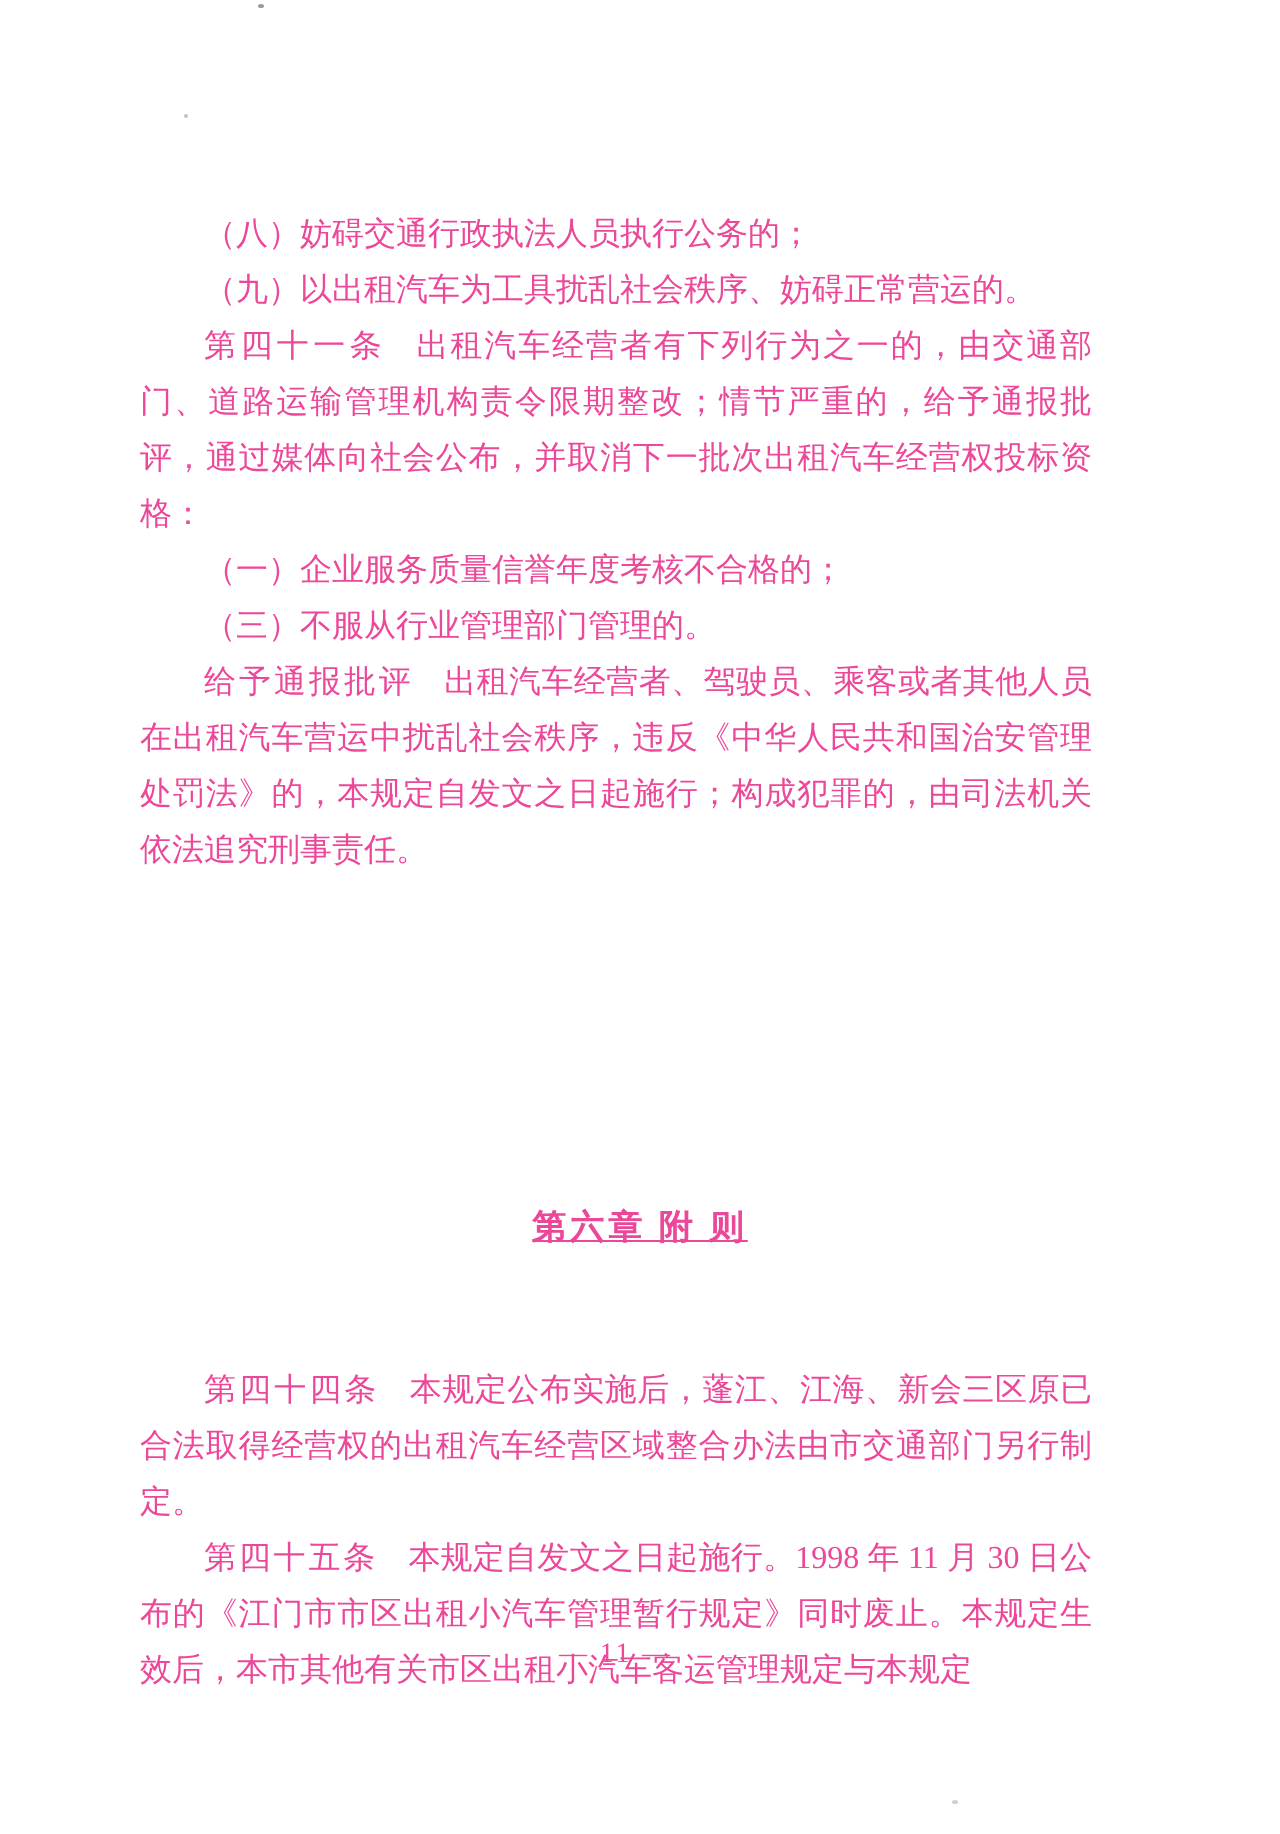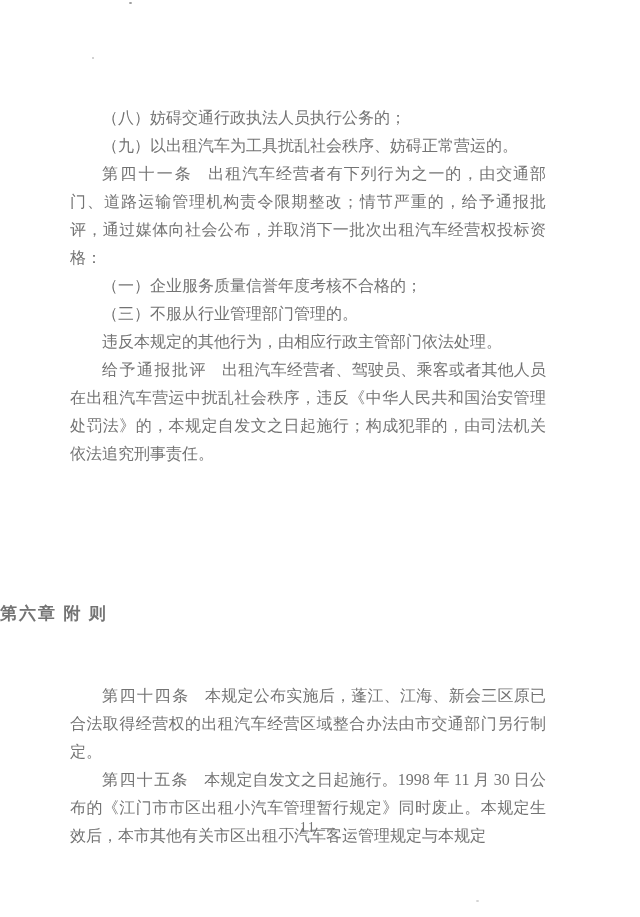--- a/index.html
+++ b/index.html
@@ -7,21 +7,21 @@
     padding: 0;
     background: #ffffff;
   }
   .page {
     position: relative;
     width: 640px;
     height: 917px;
     background: #ffffff;
     overflow: hidden;
     font-family: "Liberation Serif", "DejaVu Serif", serif;
-    color: #737373;
+    color: #ec4899;
   }
   .body-block {
     position: absolute;
     left: 70px;
     width: 476px;
     font-size: 16px;
     line-height: 28px;
     text-align: justify;
   }
   .body-top { top: 104px; }
@@ -34,24 +34,26 @@
   .lead {
     font-weight: normal;
     margin-right: 0.95em;
     letter-spacing: 0.08em;
   }
   .chapter-heading {
     position: absolute;
     top: 603px;
     left: 0;
     width: 640px;
+    text-align: center;
     font-size: 17px;
     line-height: 22px;
     font-weight: bold;
     letter-spacing: 0.12em;
+    text-decoration: underline;
   }
   .page-footer {
     position: absolute;
     top: 818px;
     left: 0;
     width: 640px;
     text-align: center;
     font-size: 14px;
     line-height: 20px;
     letter-spacing: 0.1em;
@@ -74,21 +76,20 @@
   <span class="speck speck-1"></span>
   <span class="speck speck-2"></span>
   <span class="speck speck-3"></span>
 
   <div class="body-block body-top">
     <p><span>（八）妨碍交通行政执法人员执行公务的；</span></p>
     <p><span>（九）以出租汽车为工具扰乱社会秩序、妨碍正常营运的。</span></p>
     <p><span class="lead">第四十一条</span><span>出租汽车经营者有下列行为之一的，由交通部门、道路运输管理机构责令限期整改；情节严重的，给予通报批评，通过媒体向社会公布，并取消下一批次出租汽车经营权投标资格：</span></p>
     <p><span>（一）企业服务质量信誉年度考核不合格的；</span></p>
     <p><span>（三）不服从行业管理部门管理的。</span></p>
-    <p><span>违反本规定的其他行为，由相应行政主管部门依法处理。</span></p>
     <p><span class="lead">给予通报批评</span><span>出租汽车经营者、驾驶员、乘客或者其他人员在出租汽车营运中扰乱社会秩序，违反《中华人民共和国治安管理处罚法》的，本规定自发文之日起施行；构成犯罪的，由司法机关依法追究刑事责任。</span></p>
   </div>
 
   <div class="chapter-heading">第六章 附 则</div>
 
   <div class="body-block body-bottom">
     <p><span class="lead">第四十四条</span><span>本规定公布实施后，蓬江、江海、新会三区原已合法取得经营权的出租汽车经营区域整合办法由市交通部门另行制定。</span></p>
     <p><span class="lead">第四十五条</span><span>本规定自发文之日起施行。1998 年 11 月 30 日公布的《江门市市区出租小汽车管理暂行规定》同时废止。本规定生效后，本市其他有关市区出租小汽车客运管理规定与本规定</span></p>
   </div>
 

